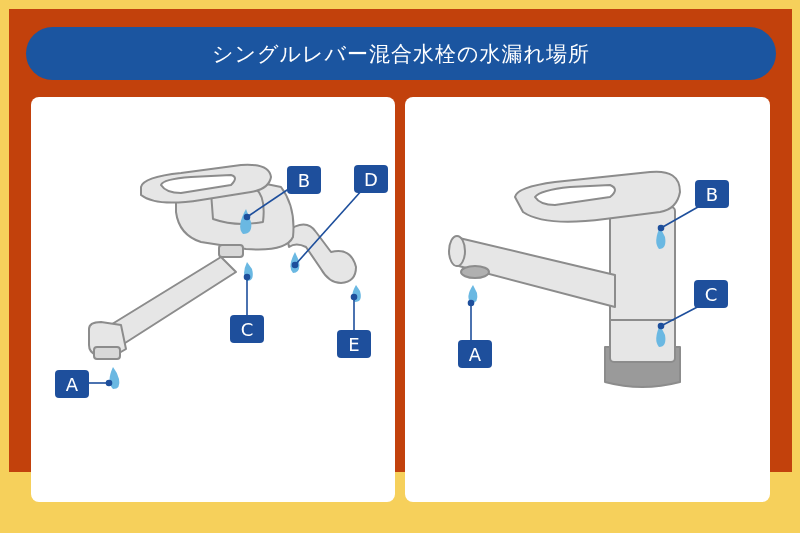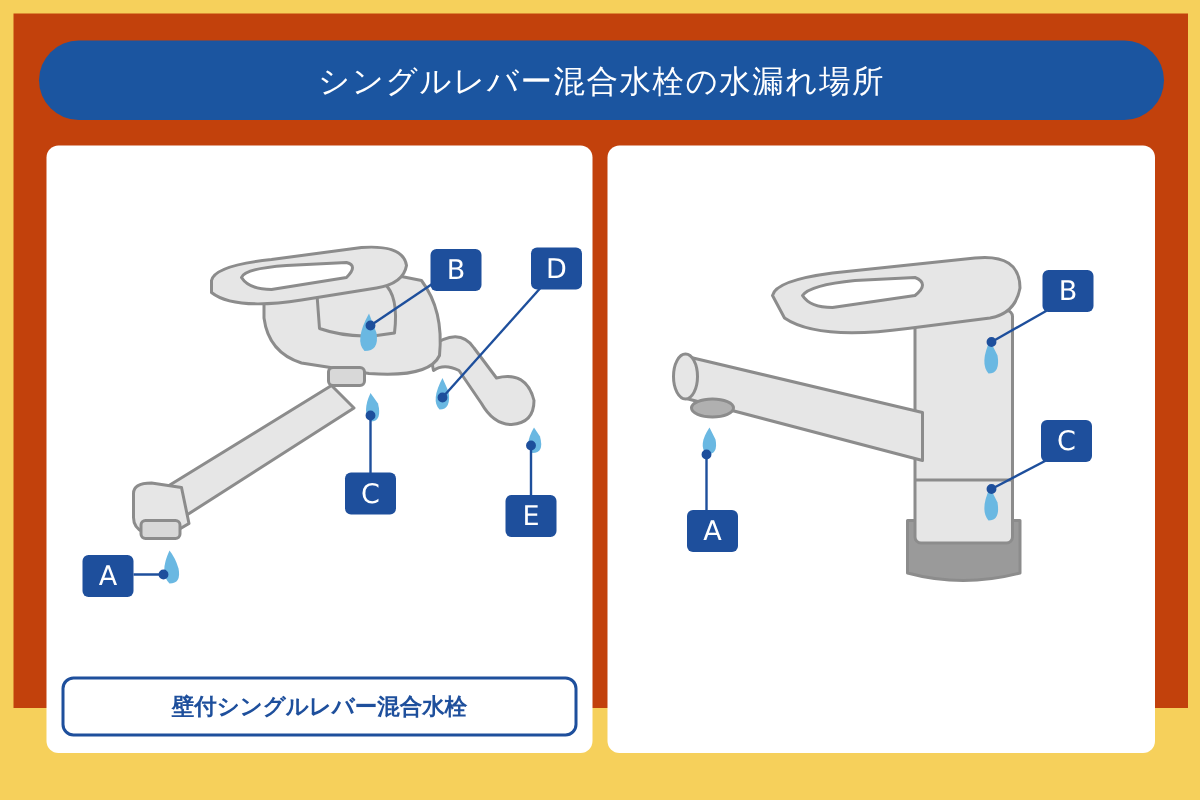--- a/index.html
+++ b/index.html
@@ -59,21 +59,20 @@
           <circle cx="264" cy="168" r="2.5"></circle>
         <line x1="323" y1="234" x2="323" y2="200"></line>
           <circle cx="323" cy="200" r="2.5"></circle>
       </g>
     </svg>
     <div class="tag" style="left:24px;top:273px;">A</div>
     <div class="tag" style="left:256px;top:69px;">B</div>
     <div class="tag" style="left:199px;top:218px;">C</div>
     <div class="tag" style="left:323px;top:68px;">D</div>
     <div class="tag" style="left:306px;top:233px;">E</div>
-    <div class="caption">壁付シングルレバー混合水栓</div>
   </div>
 
   <div class="panel right">
     <svg class="art" width="365" height="350" viewBox="0 0 365 350">
       <g fill="#e6e6e6" stroke="#8c8c8c" stroke-width="2" stroke-linejoin="round">
 
         <path d="M200,250 L275,250 L275,285 Q237,295 200,285 Z" fill="#9a9a9a"></path>
 
         <rect x="205" y="110" width="65" height="155" rx="4"></rect>
         <line x1="205" y1="223" x2="270" y2="223"></line>

